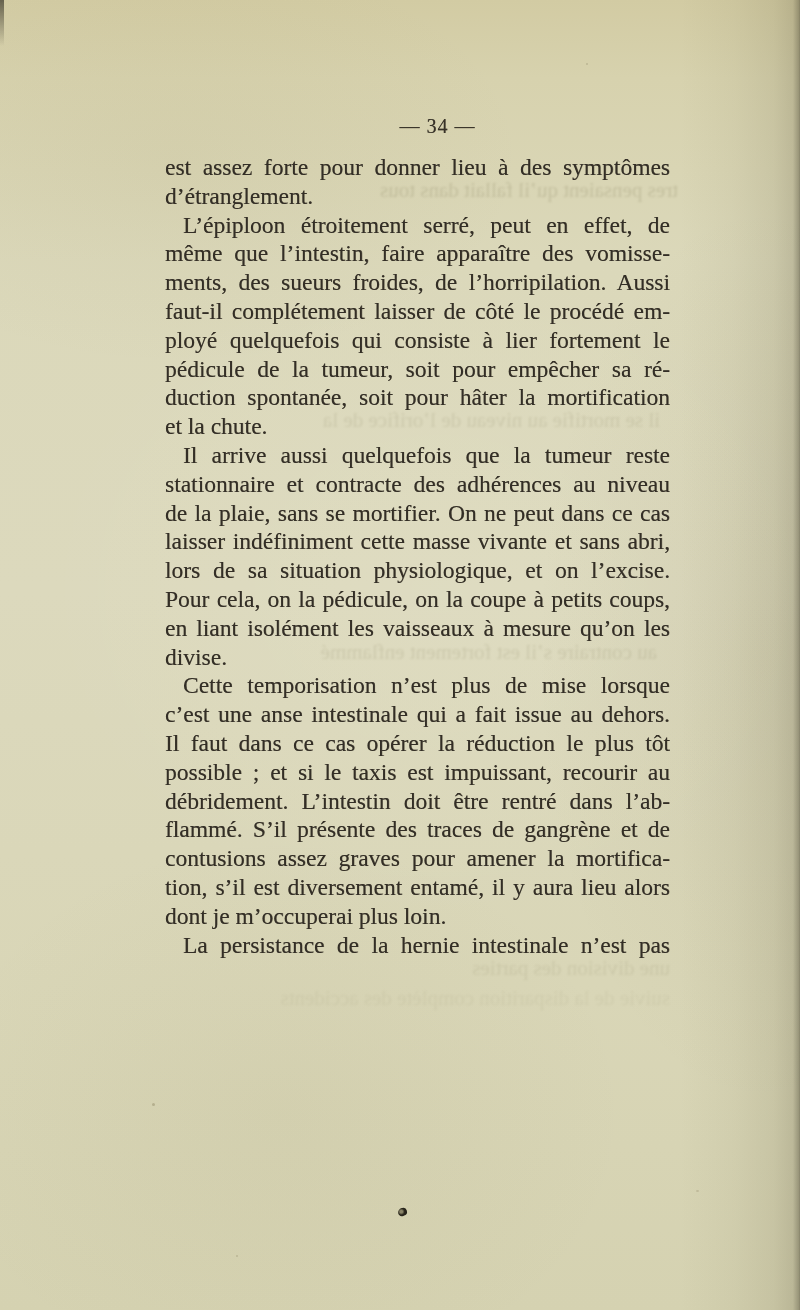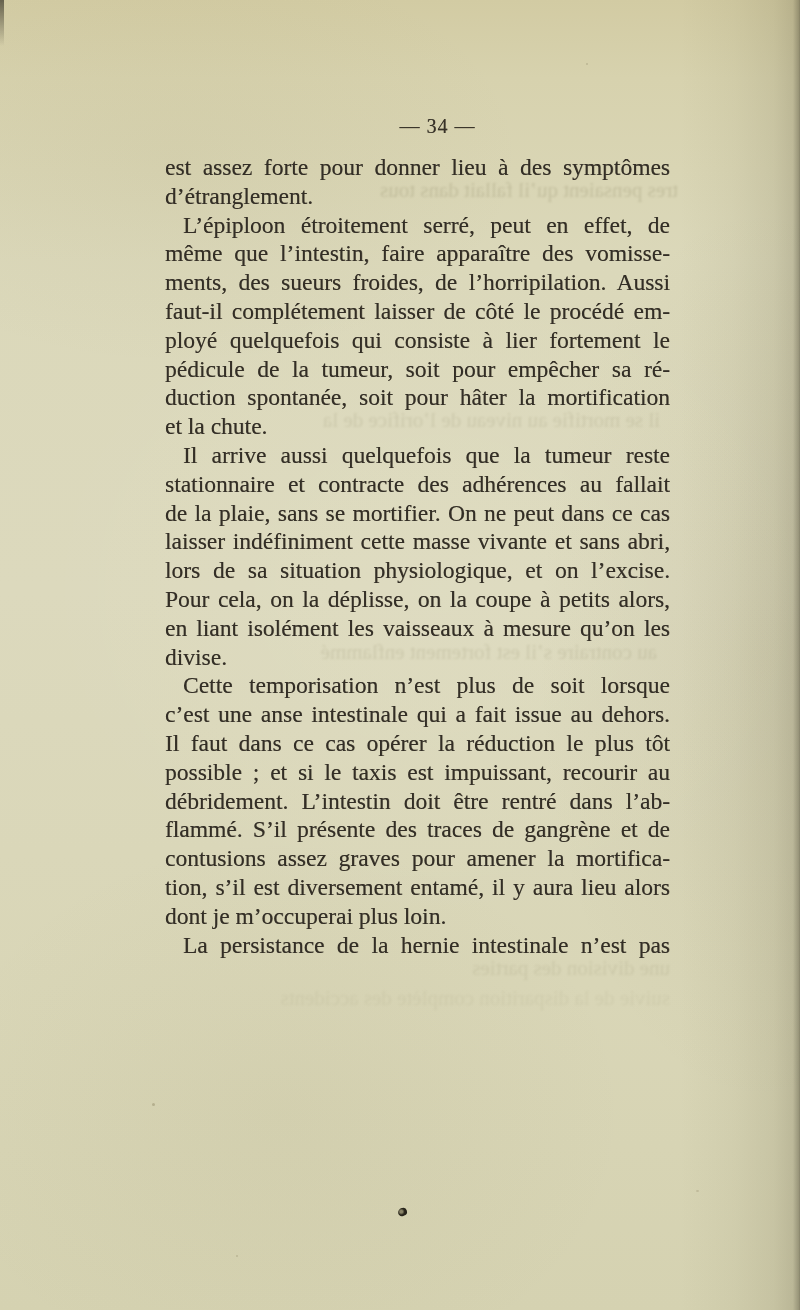--- a/index.html
+++ b/index.html
@@ -107,28 +107,28 @@
   <div class="ln end">d’étranglement.</div>
   <div class="ln ind">L’épiploon étroitement serré, peut en effet, de</div>
   <div class="ln">même que l’intestin, faire apparaître des vomisse-</div>
   <div class="ln">ments, des sueurs froides, de l’horripilation. Aussi</div>
   <div class="ln">faut-il complétement laisser de côté le procédé em-</div>
   <div class="ln">ployé quelquefois qui consiste à lier fortement le</div>
   <div class="ln">pédicule de la tumeur, soit pour empêcher sa ré-</div>
   <div class="ln">duction spontanée, soit pour hâter la mortification</div>
   <div class="ln end">et la chute.</div>
   <div class="ln ind">Il arrive aussi quelquefois que la tumeur reste</div>
-  <div class="ln">stationnaire et contracte des adhérences au fallait</div>
+  <div class="ln">stationnaire et contracte des adhérences au niveau</div>
   <div class="ln">de la plaie, sans se mortifier. On ne peut dans ce cas</div>
   <div class="ln">laisser indéfiniment cette masse vivante et sans abri,</div>
   <div class="ln">lors de sa situation physiologique, et on l’excise.</div>
-  <div class="ln">Pour cela, on la déplisse, on la coupe à petits alors,</div>
+  <div class="ln">Pour cela, on la pédicule, on la coupe à petits coups,</div>
   <div class="ln">en liant isolément les vaisseaux à mesure qu’on les</div>
   <div class="ln end">divise.</div>
-  <div class="ln ind">Cette temporisation n’est plus de soit lorsque</div>
+  <div class="ln ind">Cette temporisation n’est plus de mise lorsque</div>
   <div class="ln">c’est une anse intestinale qui a fait issue au dehors.</div>
   <div class="ln">Il faut dans ce cas opérer la réduction le plus tôt</div>
   <div class="ln">possible ; et si le taxis est impuissant, recourir au</div>
   <div class="ln">débridement. L’intestin doit être rentré dans l’ab-</div>
   <div class="ln">flammé. S’il présente des traces de gangrène et de</div>
   <div class="ln">contusions assez graves pour amener la mortifica-</div>
   <div class="ln">tion, s’il est diversement entamé, il y aura lieu alors</div>
   <div class="ln end">dont je m’occuperai plus loin.</div>
   <div class="ln ind">La persistance de la hernie intestinale n’est pas</div>
 </div>

